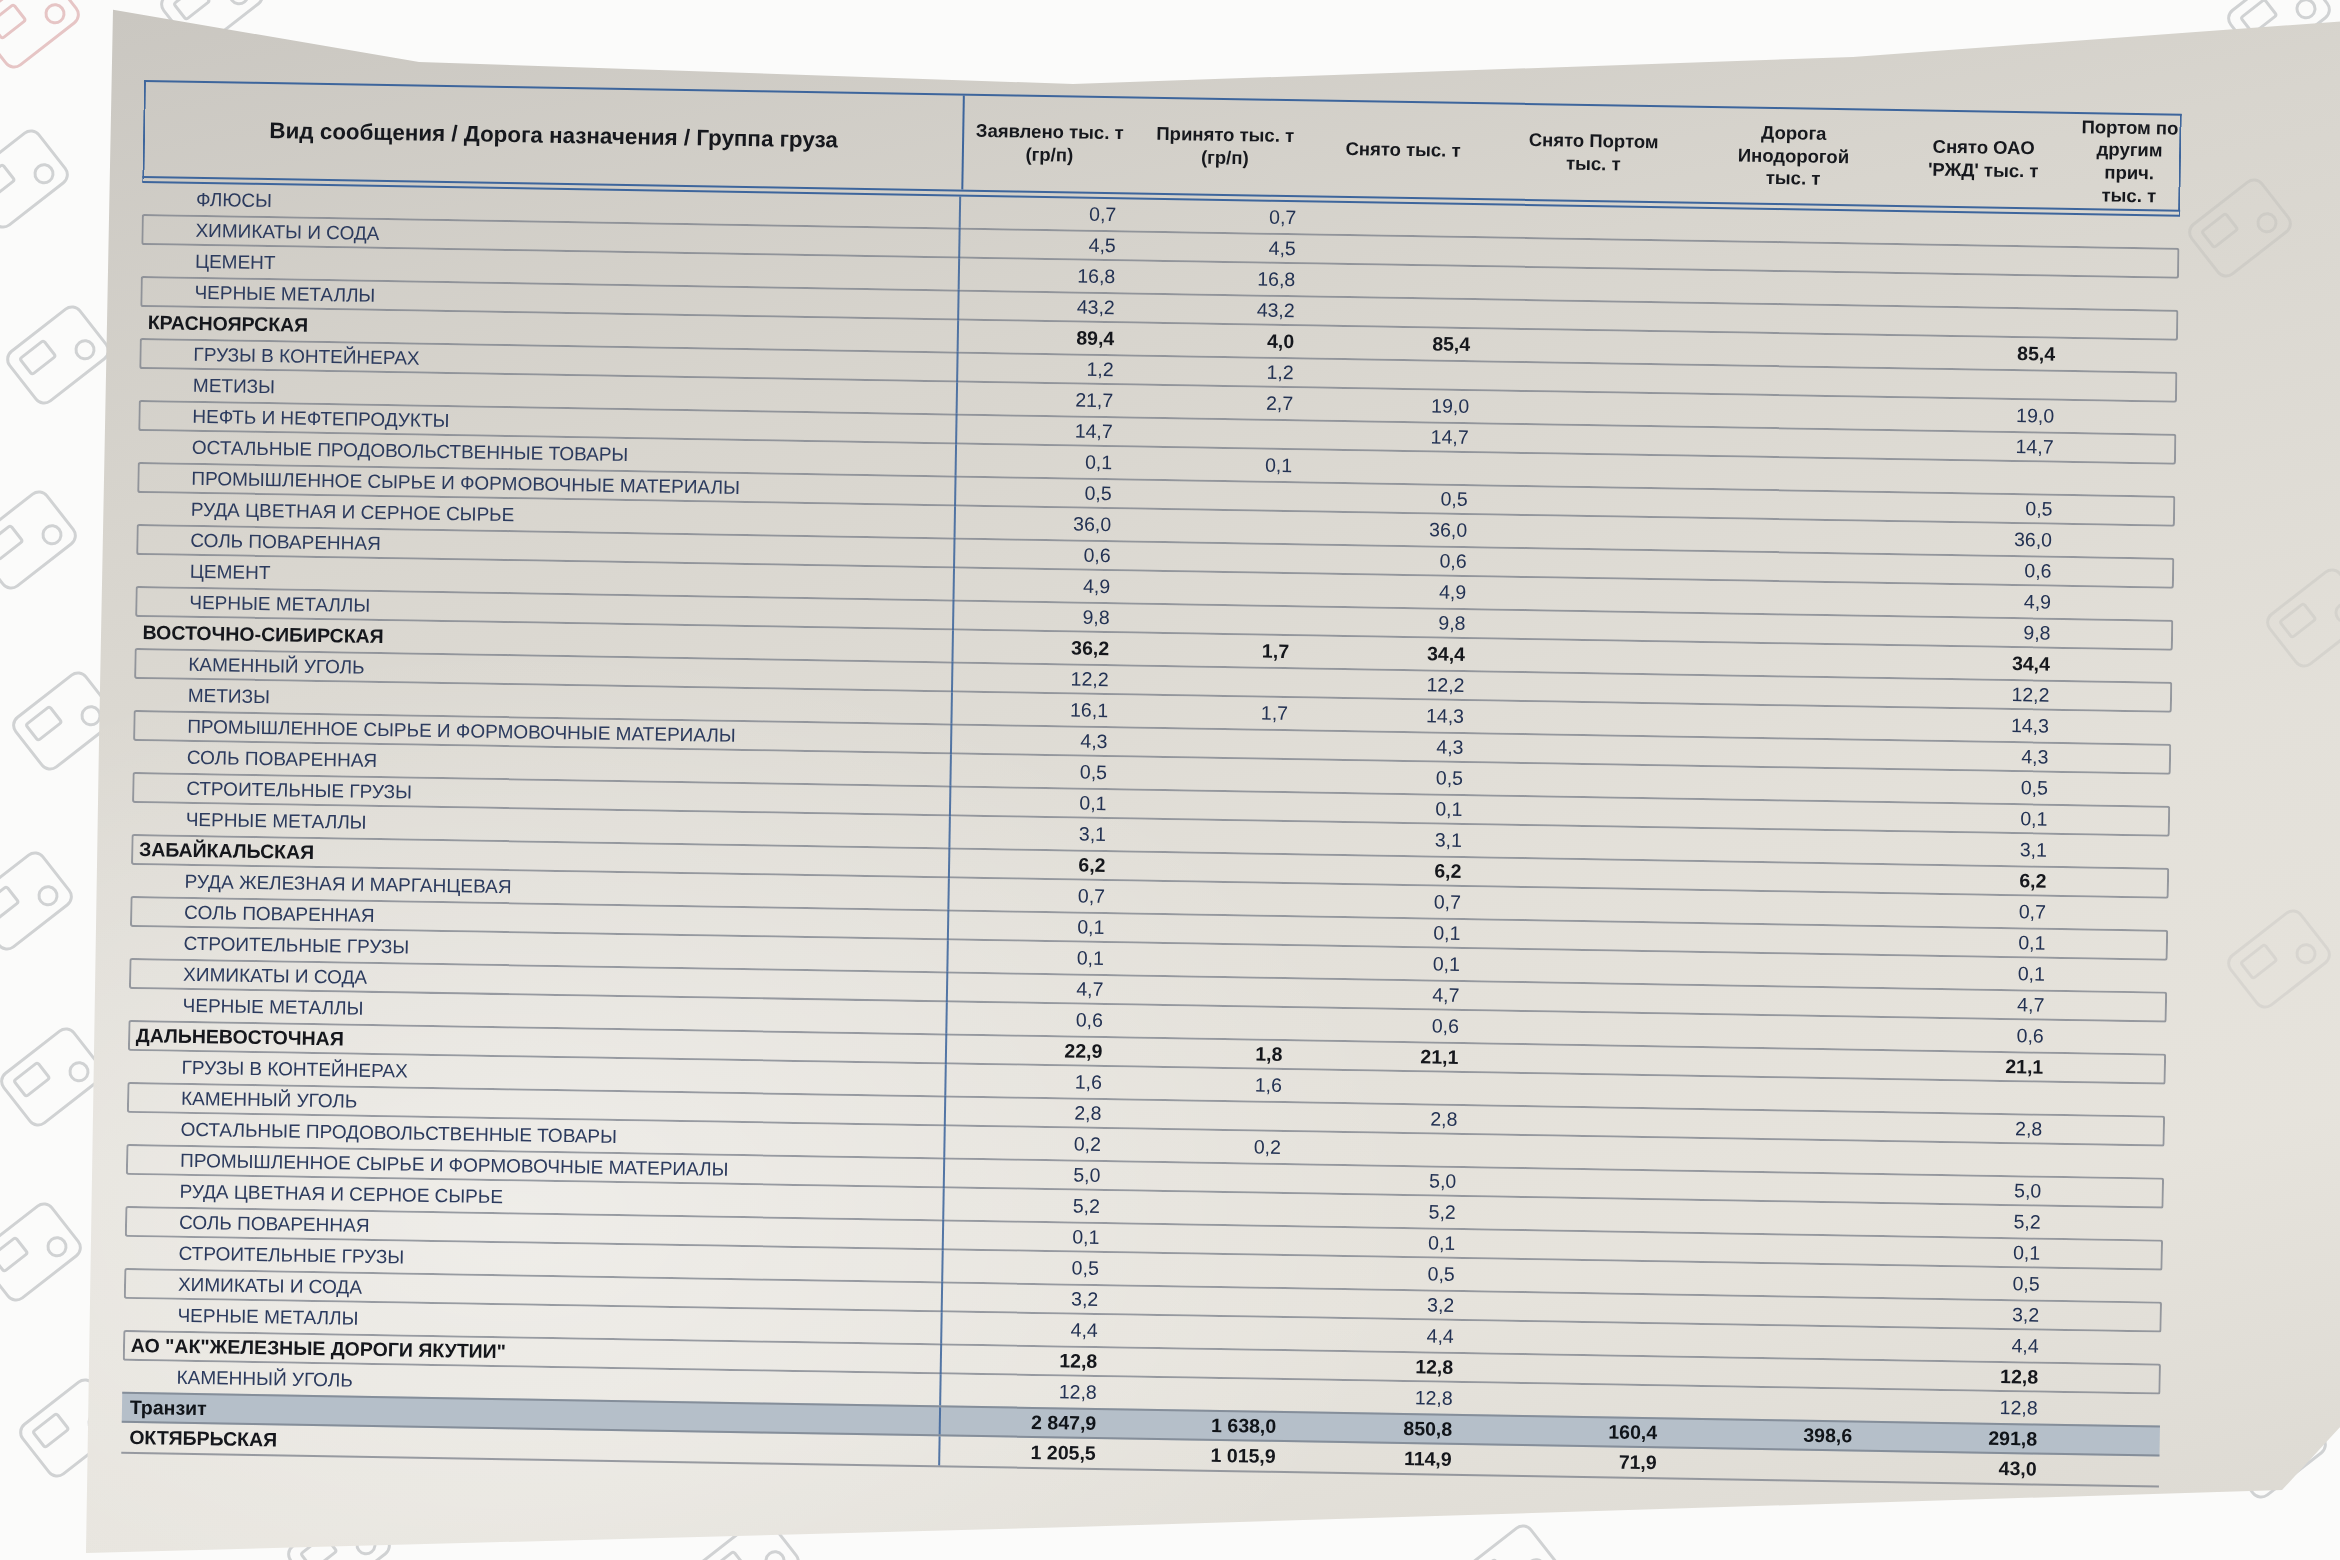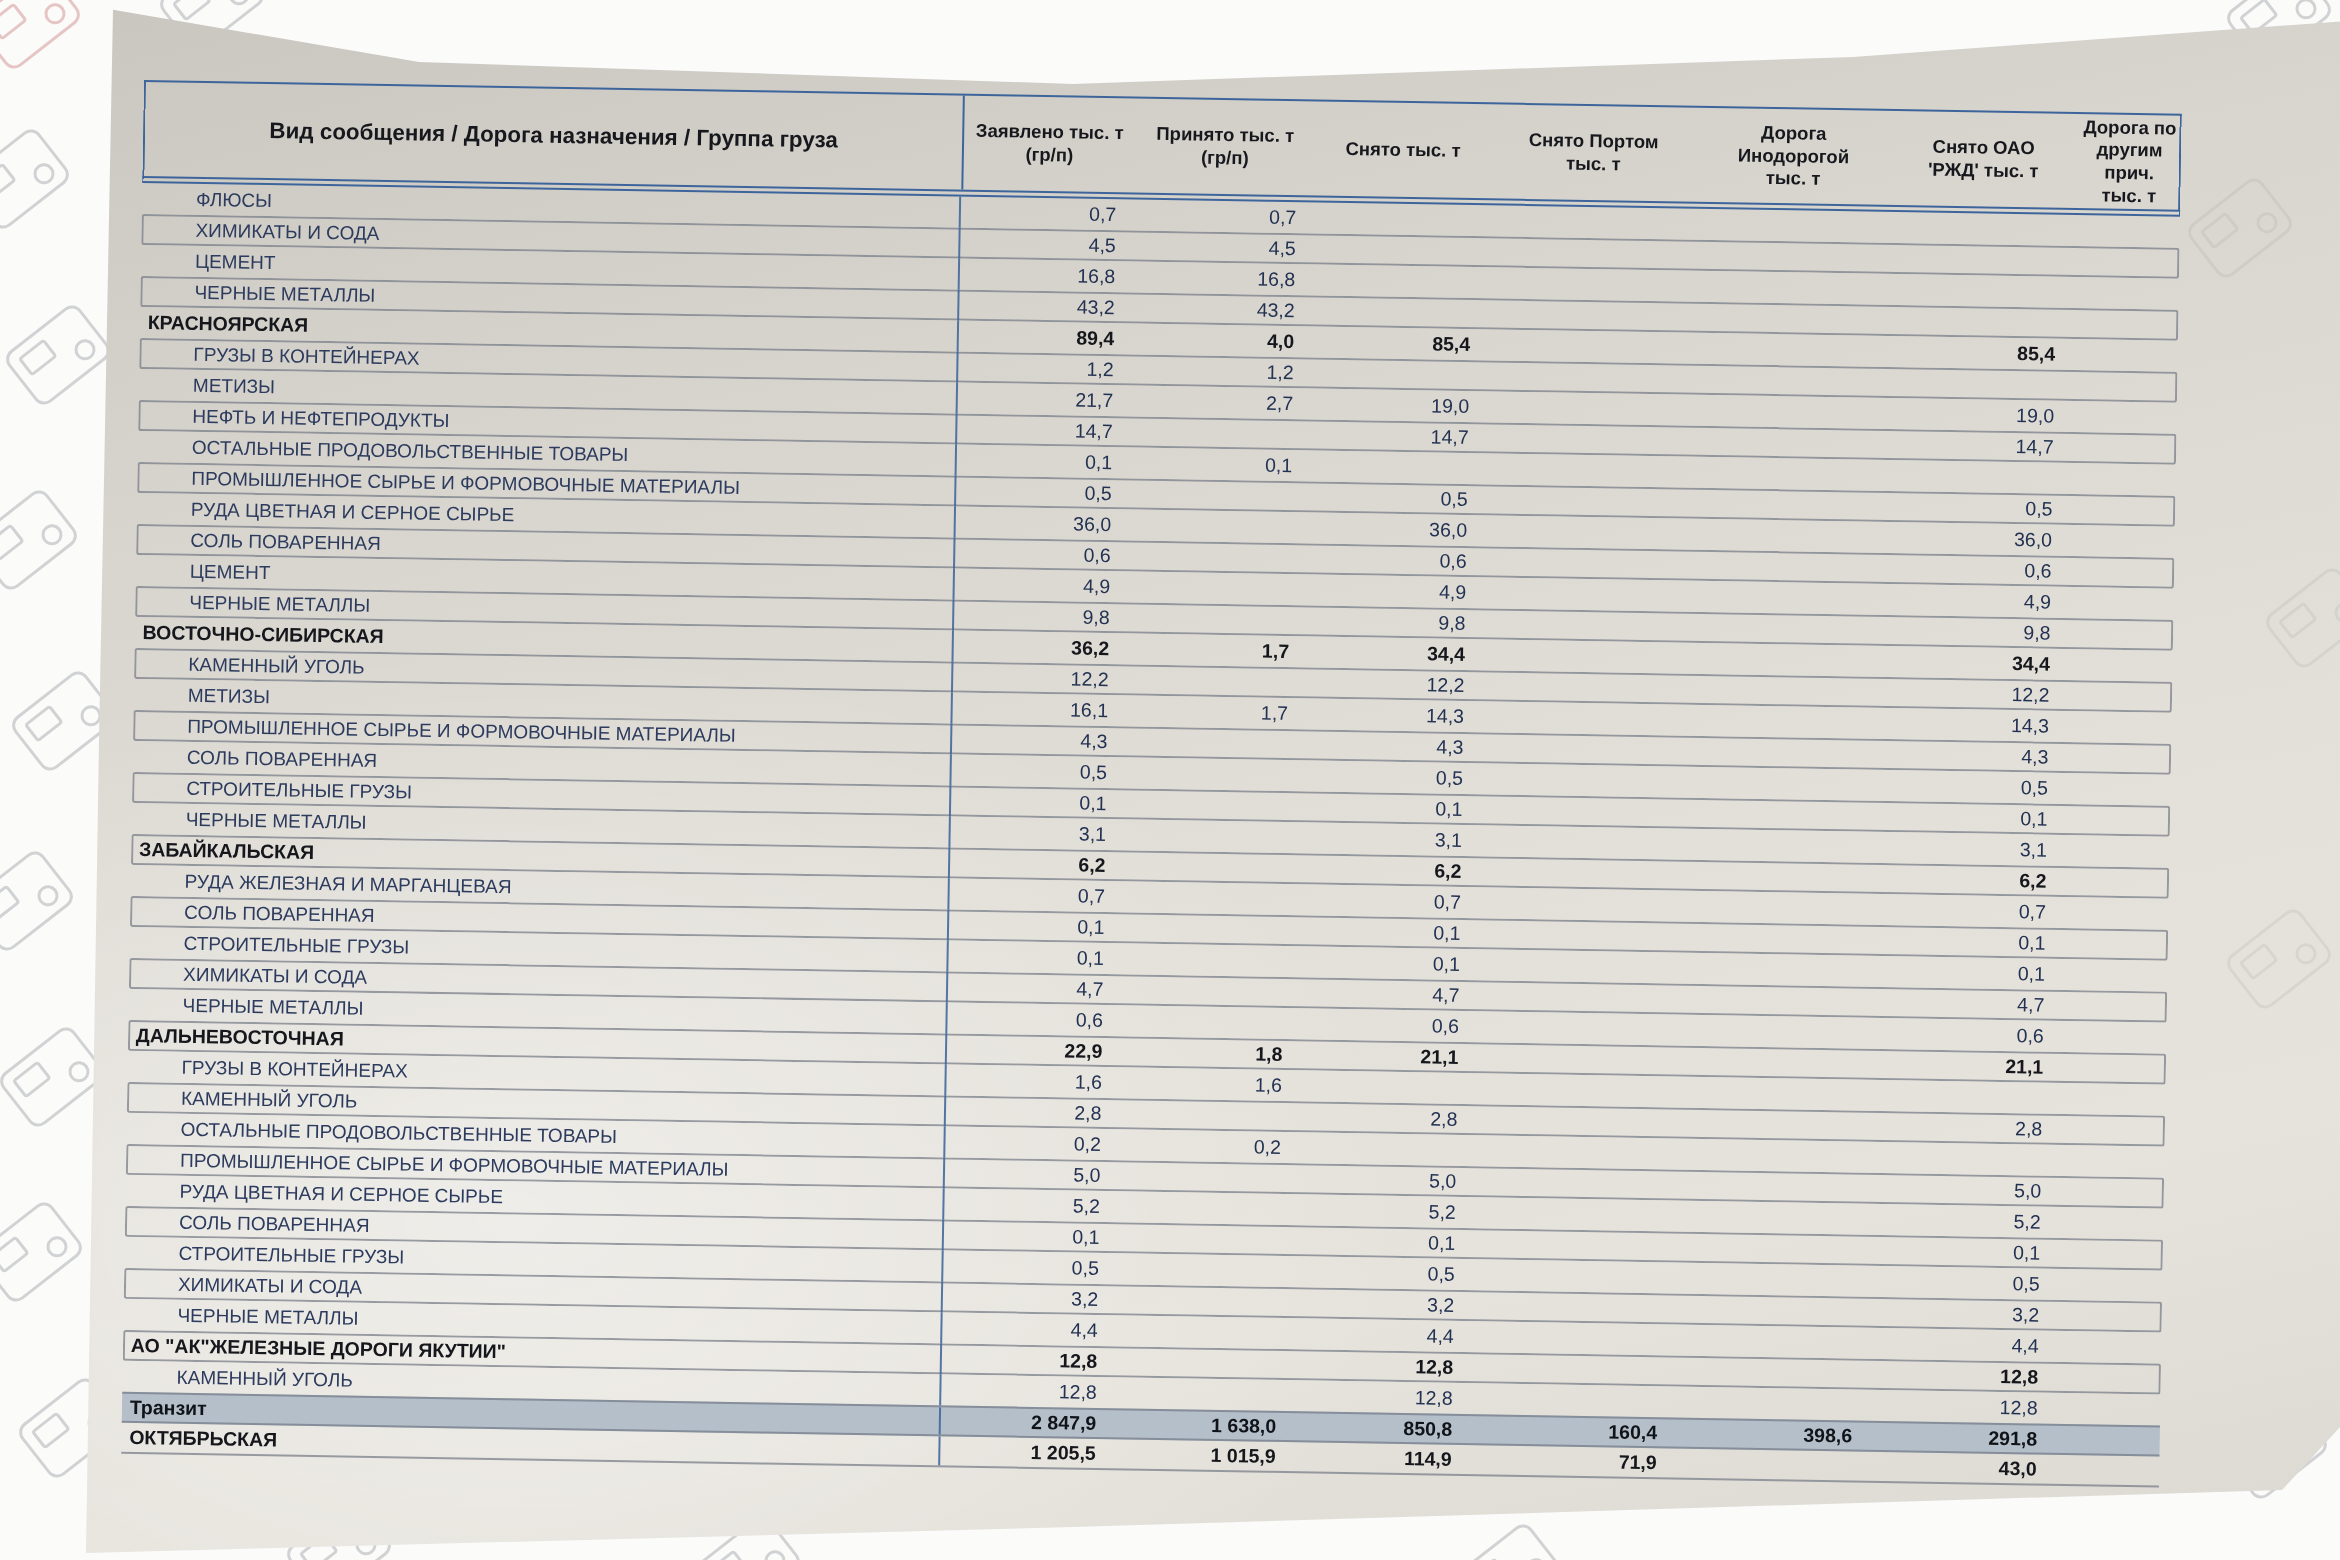--- a/index.html
+++ b/index.html
@@ -150,21 +150,21 @@
           <div class="th-col">
             <span>Дорога</span>
             <span>Инодорогой</span>
             <span>тыс. т</span>
           </div>
           <div class="th-col">
             <span>Снято ОАО</span>
             <span>'РЖД' тыс. т</span>
           </div>
           <div class="th-col">
-            <span>Дорога по</span>
+            <span>Портом по</span>
             <span>другим прич.</span>
             <span>тыс. т</span>
           </div>
         </div>
 
       <div class="tbody">
 
       <div class="row grid detail">
             <div class="cell label">ФЛЮСЫ</div>
             <div class="cell num">0,7</div>

